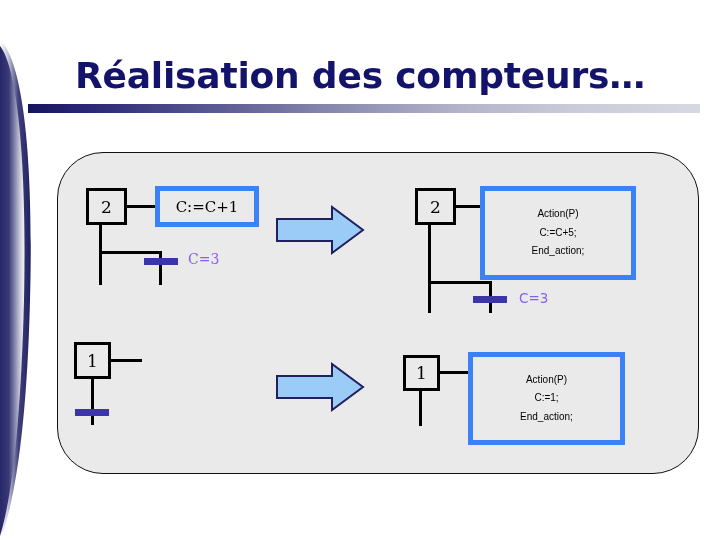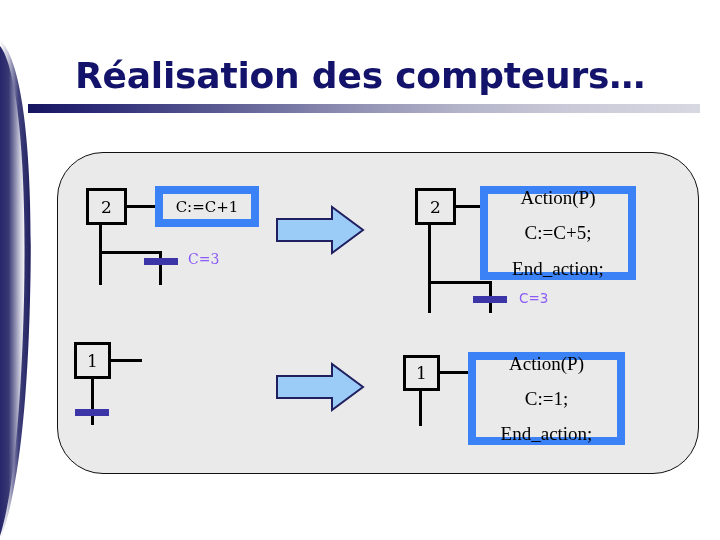--- a/index.html
+++ b/index.html
@@ -70,35 +70,35 @@
     display: flex;
     align-items: center;
     justify-content: center;
     font-family: "DejaVu Serif", serif;
     font-size: 17px;
     color: #000000;
   }
   .action-box {
     position: absolute;
     background: #eaeaea;
-    border: 8px solid #3b82f6;
+    border: 5px solid #3b82f6;
     box-sizing: border-box;
     display: flex;
     flex-direction: column;
     align-items: center;
     justify-content: center;
     color: #000000;
   }
   .action-box.serif {
     font-family: "DejaVu Serif", serif;
     font-size: 15px;
   }
   .action-box.sans {
-    font-family: Liberation Serif, serif;
-    font-size: 19px;
+    font-family: Liberation Sans, sans-serif;
+    font-size: 10px;
   }
   .action-box.sans .ln { line-height: 1.85; }
 
   .link-h {
     position: absolute;
     background: #000000;
     height: 3px;
   }
   .link-v {
     position: absolute;

